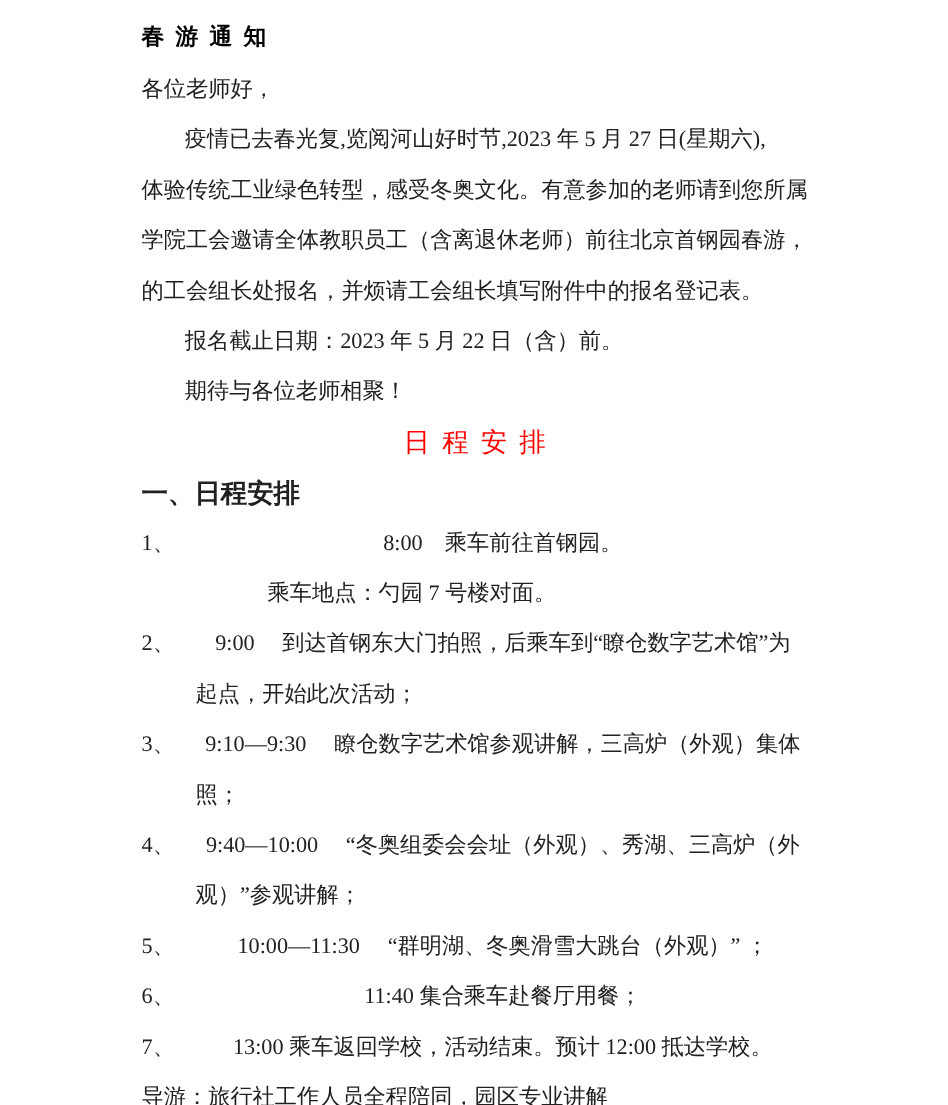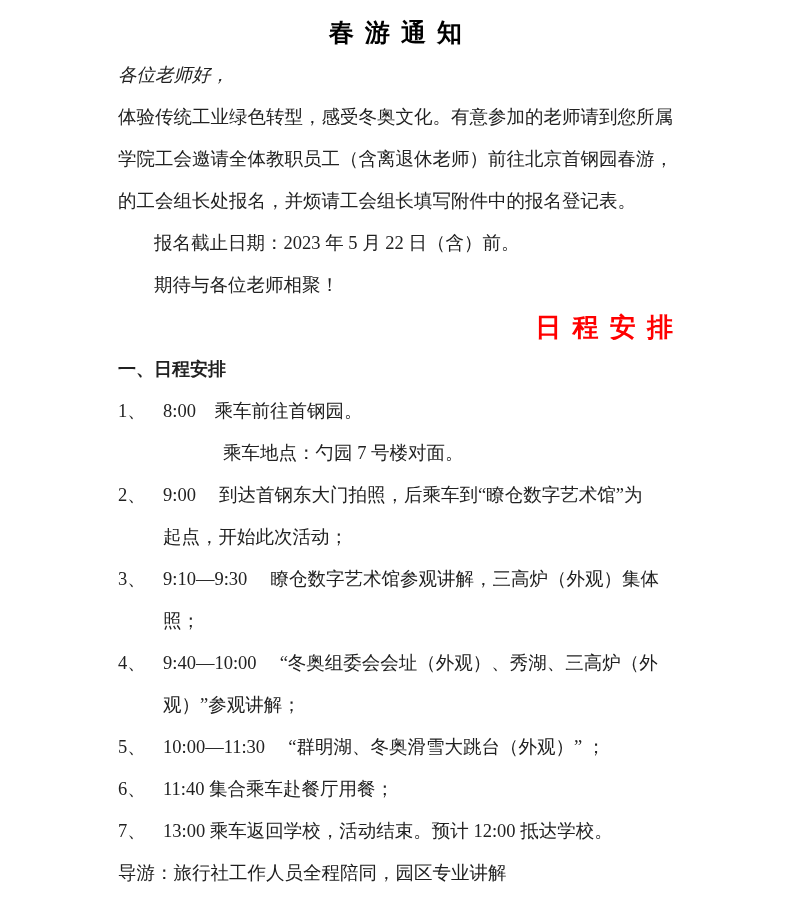--- a/index.html
+++ b/index.html
@@ -14,62 +14,64 @@
     font-family: "Liberation Serif", "DejaVu Serif", serif;
     font-size: 18.5px;
     color: #212121;
   }
   .line {
     line-height: 42px;
     white-space: pre;
   }
   .title-line {
     line-height: 44px;
-    text-align: center;
+    text-align: left;
     font-weight: bold;
-    font-size: 25px;
+    font-size: 19px;
     letter-spacing: 2px;
     color: #000000;
     font-family: "Liberation Sans", "DejaVu Sans", sans-serif;
   }
   .red-heading {
     line-height: 42px;
-    text-align: right;
-    font-weight: bold;
-    font-size: 26px;
+    text-align: center;
+    font-weight: normal;
+    font-size: 22px;
     letter-spacing: 2px;
     font-family: "Liberation Sans", "DejaVu Sans", sans-serif;
   }
   .bold-line {
     line-height: 42px;
     font-weight: bold;
-    font-size: 18px;
+    font-size: 22px;
     white-space: pre;
     font-family: Liberation Serif, serif;
   }
   .numbered {
     display: flex;
     line-height: 42px;
   }
   .num {
     flex: 0 0 45px;
     width: 45px;
     white-space: pre;
   }
   .rest {
     flex: 1 1 auto;
     white-space: pre;
+    text-align: center;
   }
 </style>
 </head>
 <body>
 
 <div class="page" id="doc-root">
     <div class="title-line">春 游 通 知</div>
-    <div class="line" style="padding-left: 0px; font-style: italic;">各位老师好，</div>
+    <div class="line" style="padding-left: 0px;">各位老师好，</div>
+    <div class="line" style="padding-left: 36px;">疫情已去春光复,览阅河山好时节,2023 年 5 月 27 日(星期六),</div>
     <div class="line" style="padding-left: 0px;">体验传统工业绿色转型，感受冬奥文化。有意参加的老师请到您所属</div>
     <div class="line" style="padding-left: 0px;">学院工会邀请全体教职员工（含离退休老师）前往北京首钢园春游，</div>
     <div class="line" style="padding-left: 0px;">的工会组长处报名，并烦请工会组长填写附件中的报名登记表。</div>
     <div class="line" style="padding-left: 36px;">报名截止日期：2023 年 5 月 22 日（含）前。</div>
     <div class="line" style="padding-left: 36px;">期待与各位老师相聚！</div>
     <div class="red-heading" style="color: rgb(255, 0, 0);">日 程 安 排</div>
     <div class="bold-line" style="padding-left: 0px;">一、日程安排</div>
     <div class="numbered">
       <span class="num">1、</span>
       <span class="rest">8:00　乘车前往首钢园。</span>

